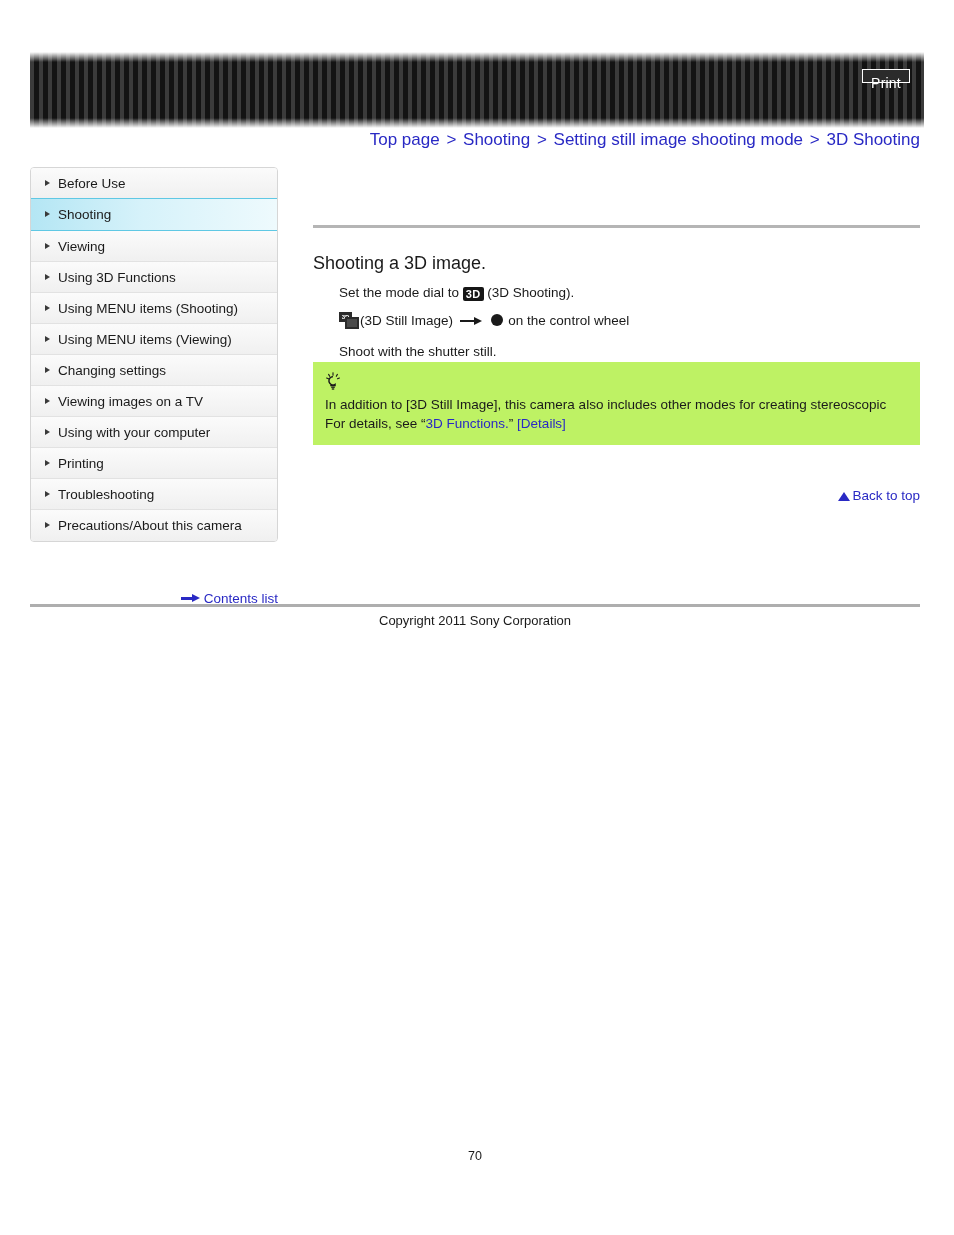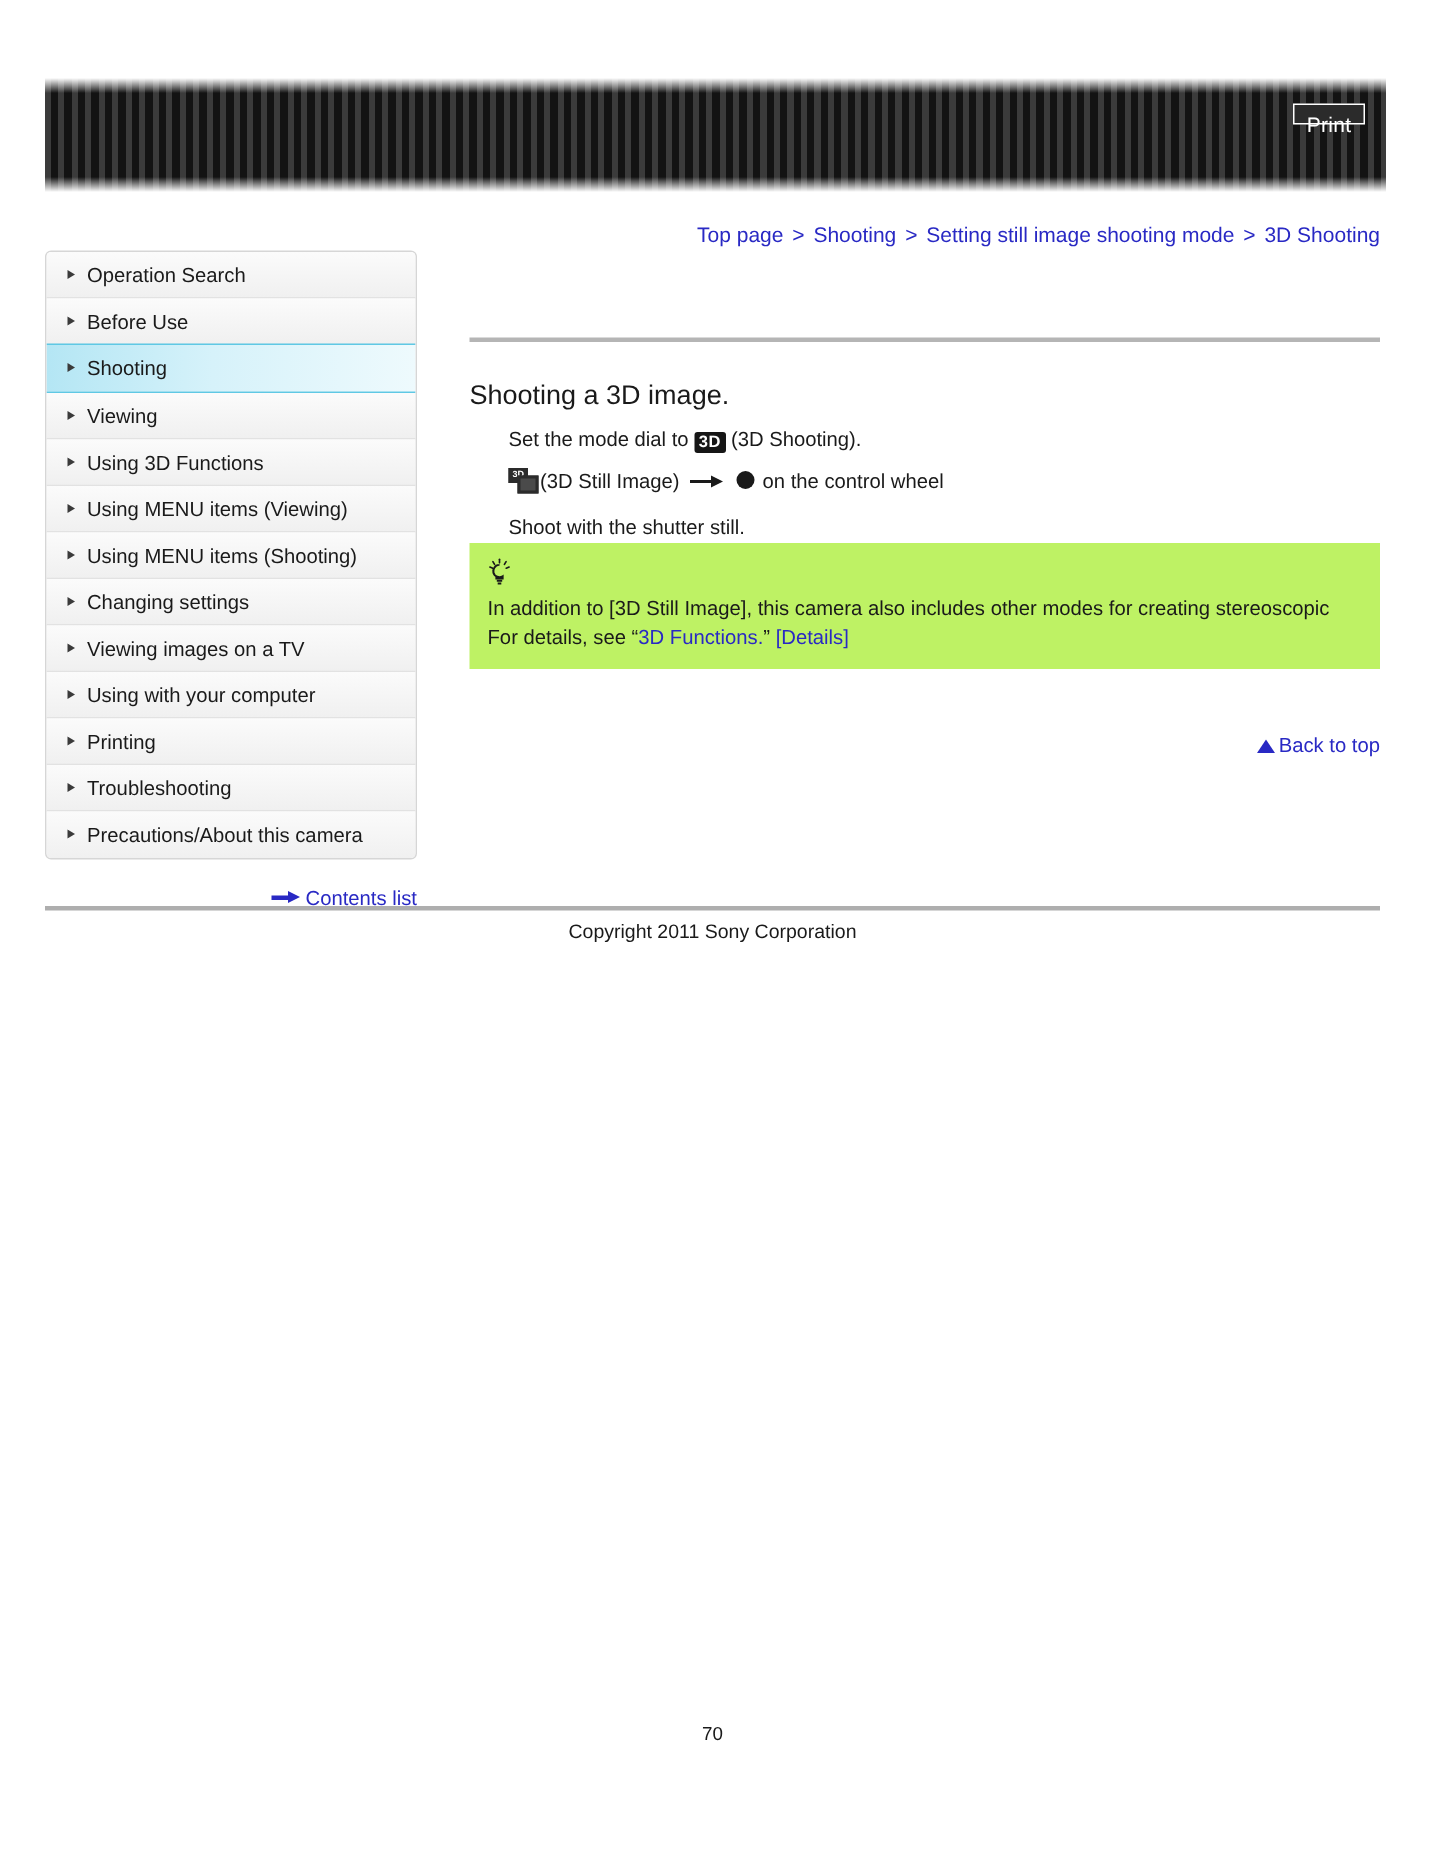--- a/index.html
+++ b/index.html
@@ -46,24 +46,24 @@
     line-height: 26px;
     text-align: center;
     letter-spacing: 0.2px;
     box-sizing: border-box;
   }
 
   
   #breadcrumb {
     position: absolute;
     left: 30px;
-    top: 148px;
+    top: 130px;
     width: 890px;
     text-align: right;
-    font-size: 14px;
+    font-size: 17px;
     color: #2929c4;
     white-space: nowrap;
   }
   #breadcrumb .crumb { color: #2929c4; }
   #breadcrumb .sep { color: #2929c4; padding: 0 2px; }
 
   
   #sidebar {
     position: absolute;
     left: 30px;
@@ -324,27 +324,26 @@
 </head>
 <body>
 
 <div id="header-banner">
   <div id="print-button">Print</div>
 </div>
 
 <div id="breadcrumb"><span class="crumb">Top page</span><span class="sep"> &gt; </span><span class="crumb">Shooting</span><span class="sep"> &gt; </span><span class="crumb">Setting still image shooting mode</span><span class="sep"> &gt; </span><span class="crumb">3D Shooting</span></div>
 
 <div id="sidebar">
-    <div class="nav-item"><span class="tri"></span><span>Operation Search</span></div>
     <div class="nav-item"><span class="tri"></span><span>Before Use</span></div>
     <div class="nav-item active"><span class="tri"></span><span>Shooting</span></div>
     <div class="nav-item"><span class="tri"></span><span>Viewing</span></div>
     <div class="nav-item"><span class="tri"></span><span>Using 3D Functions</span></div>
+    <div class="nav-item"><span class="tri"></span><span>Using MENU items (Shooting)</span></div>
     <div class="nav-item"><span class="tri"></span><span>Using MENU items (Viewing)</span></div>
-    <div class="nav-item"><span class="tri"></span><span>Using MENU items (Shooting)</span></div>
     <div class="nav-item"><span class="tri"></span><span>Changing settings</span></div>
     <div class="nav-item"><span class="tri"></span><span>Viewing images on a TV</span></div>
     <div class="nav-item"><span class="tri"></span><span>Using with your computer</span></div>
     <div class="nav-item"><span class="tri"></span><span>Printing</span></div>
     <div class="nav-item"><span class="tri"></span><span>Troubleshooting</span></div>
     <div class="nav-item"><span class="tri"></span><span>Precautions/About this camera</span></div>
   </div>
 
 <div id="contents-list">
   <span class="arrow-icon"></span><span>Contents list</span>

